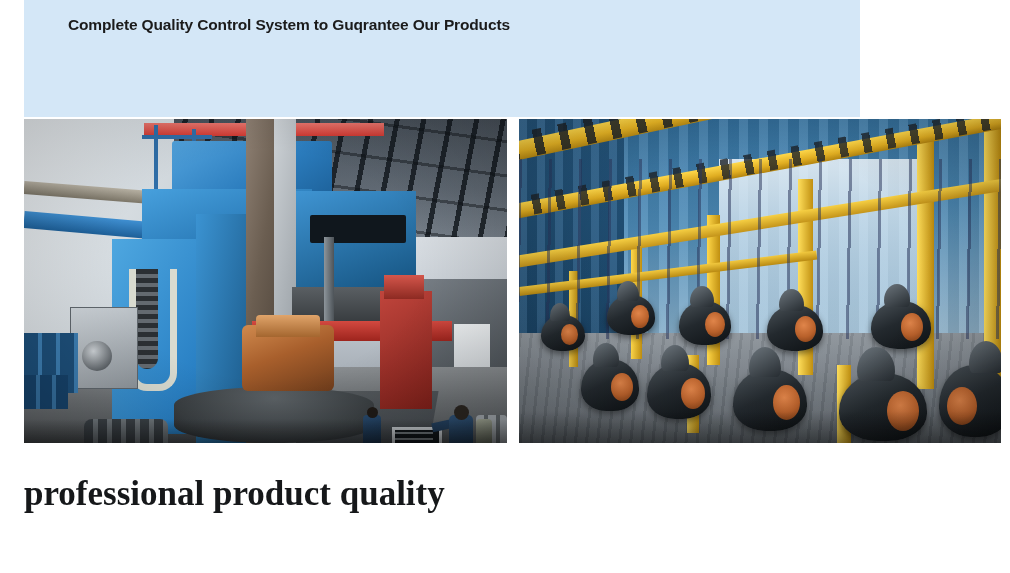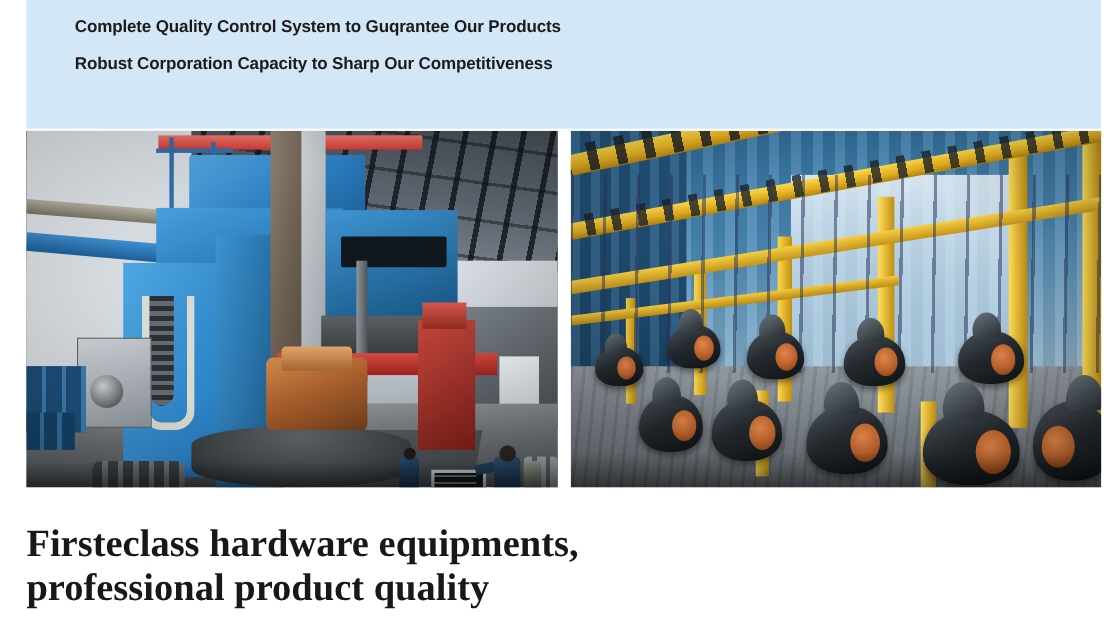--- a/index.html
+++ b/index.html
@@ -23,21 +23,21 @@
     width: 1010px;
     height: 573px;
     background: #ffffff;
   }
 
   
   .header-band {
     position: absolute;
     left: 24px;
     top: 0px;
-    width: 977px;
+    width: 836px;
     height: 117px;
     background: #d4e7f7;
   }
   .header-list {
     position: absolute;
     left: 44px;
     top: 8px;
     width: 880px;
   }
   .header-line {
@@ -485,21 +485,20 @@
   }
 </style>
 </head>
 <body>
 
 <div class="slide">
 
   <div class="header-band">
     <div class="header-list">
       <div class="header-line">Complete Quality Control System to Guqrantee Our Products</div>
-      <div class="header-line">Robust Corporation Capacity to Sharp Our Competitiveness</div>
     </div>
   </div>
 
   <div class="photo-row">
 
     <div class="photo photo-left">
       <div class="ph-layer L-roof"></div>
       <div class="ph-layer L-roof-truss"></div>
       <div class="ph-layer L-wall"></div>
       <div class="ph-layer L-wall-left"></div>
@@ -618,17 +617,16 @@
         <div class="bonnet"></div>
         <div class="bore"></div>
       </div>
 
       <div class="ph-layer R-shadow-bottom"></div>
       <div class="ph-layer R-vignette"></div>
     </div>
   </div>
 
   <div class="headline">
-    <div class="headline-line">Firsteclass hardware equipments,</div>
     <div class="headline-line">professional product quality</div>
   </div>
 
 </div>
 
 </body></html>

